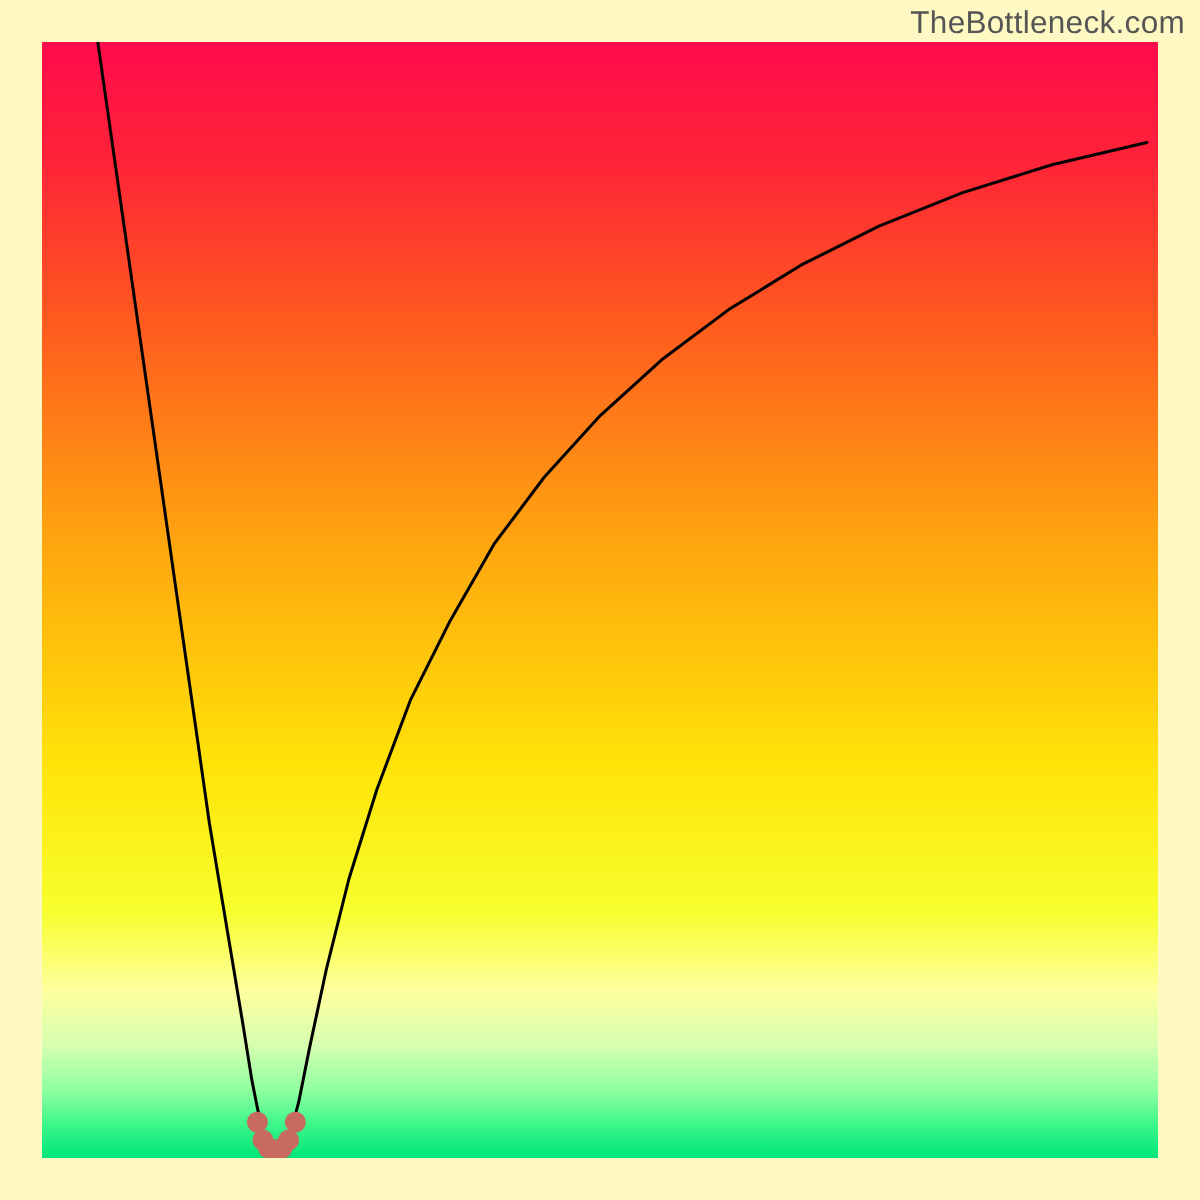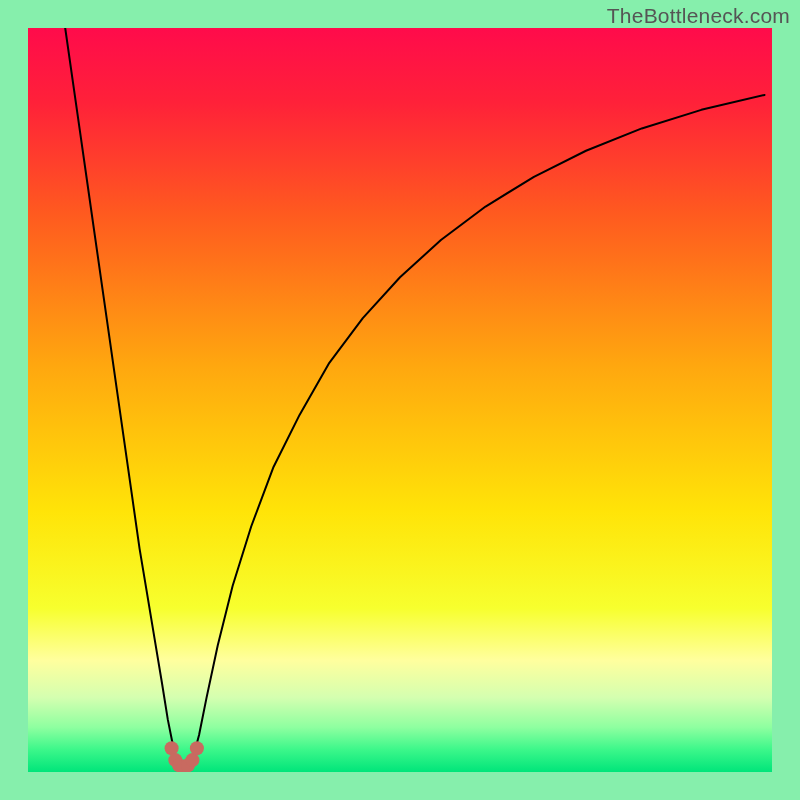--- a/index.html
+++ b/index.html
@@ -7,21 +7,21 @@
     padding: 0;
     width: 800px;
     height: 800px;
     overflow: hidden;
     background: #000;
     font-family: Arial, Helvetica, sans-serif;
   }
   .frame {
     position: absolute;
     inset: 0;
-    background: #86efac;
+    background: #fef9c3;
     text-decoration: underline;
   }
   .plot {
     position: absolute;
     left: 28px;
     top: 28px;
     width: 744px;
     height: 744px;
     overflow: hidden;
   }

